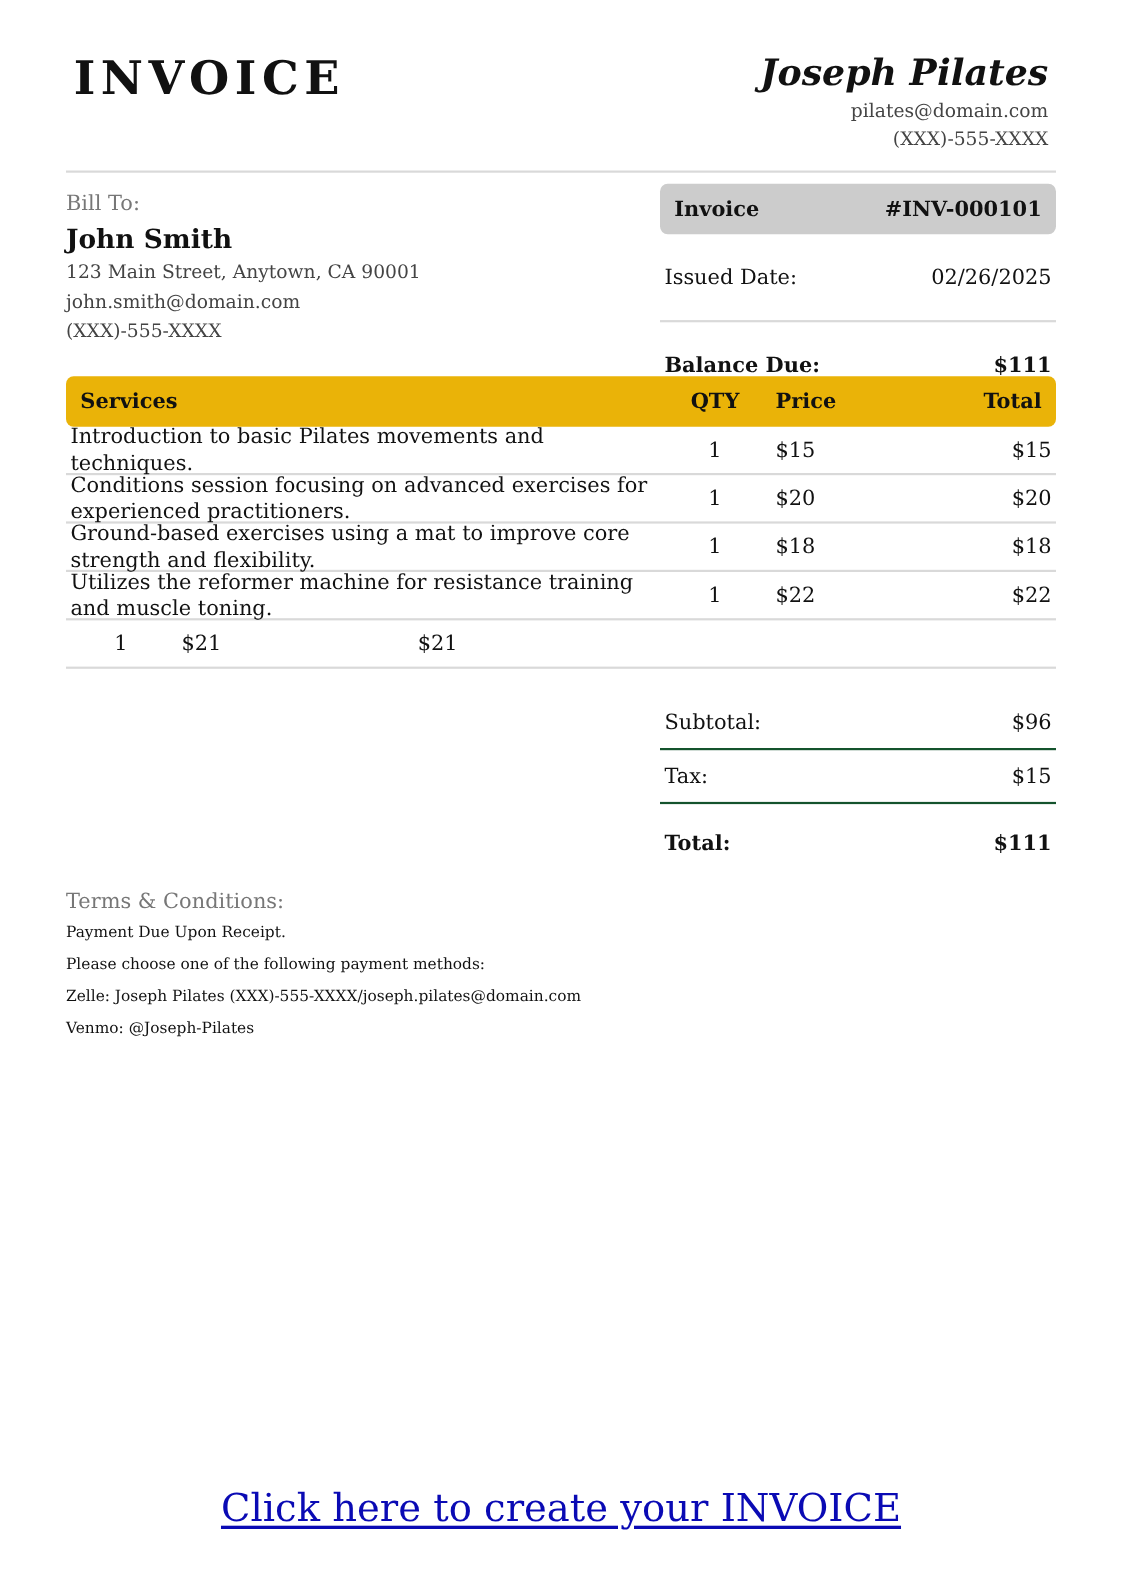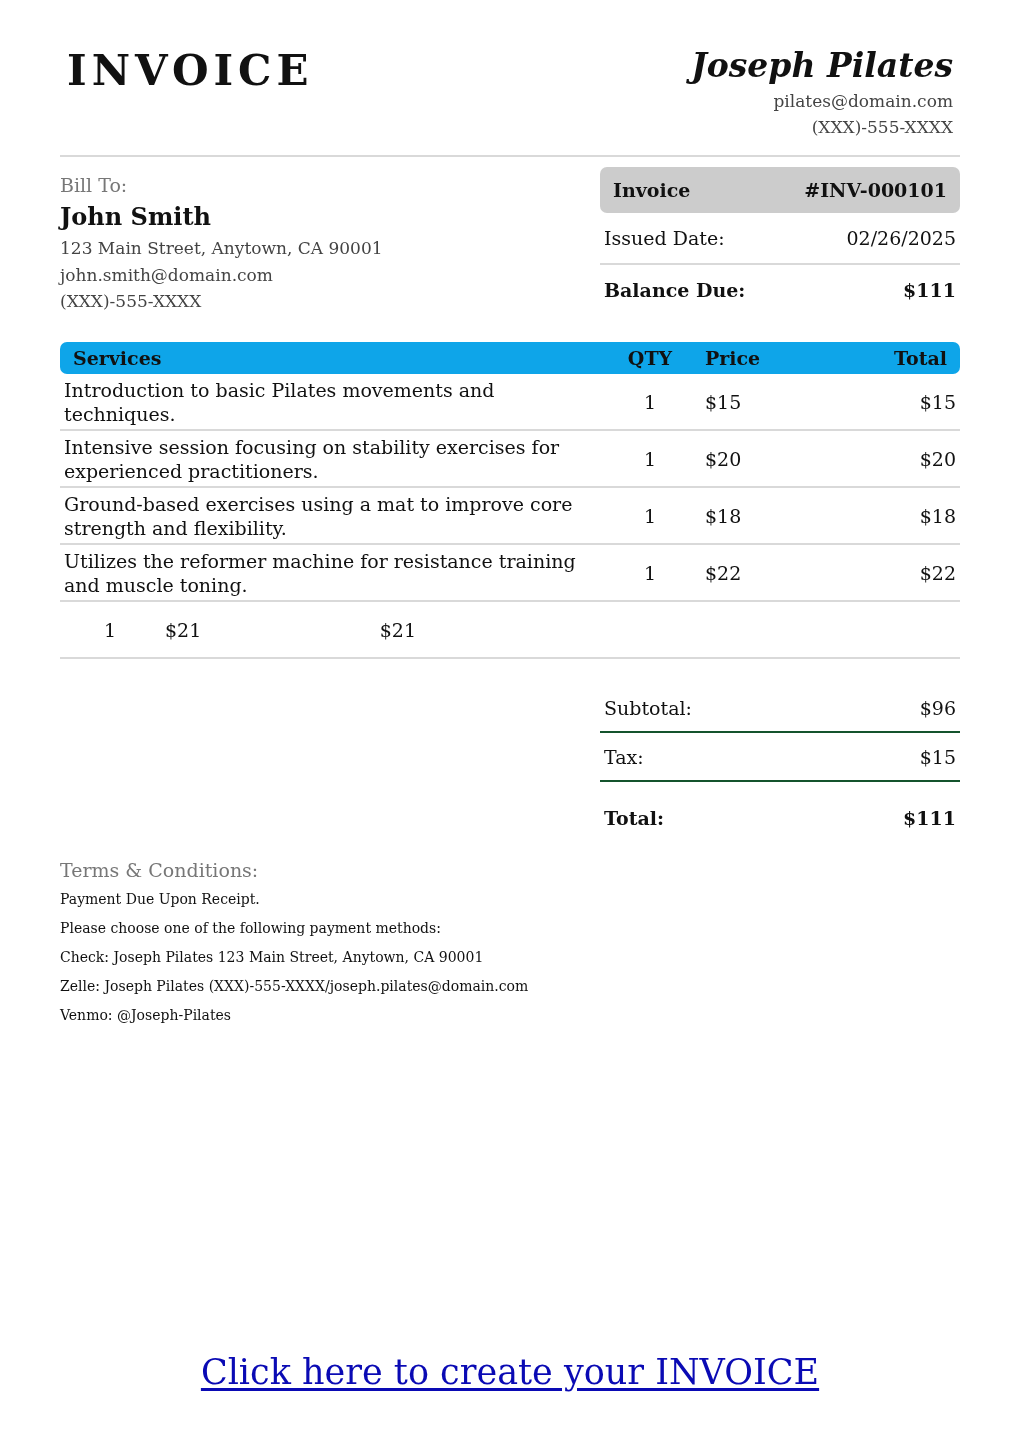--- a/index.html
+++ b/index.html
@@ -89,48 +89,48 @@
       align-items: center;
       padding: 0 13px;
       font-weight: bold;
       font-size: 19px;
     }
     .meta-row {
       display: flex;
       justify-content: space-between;
       align-items: center;
       height: 46px;
-      padding: 2px 4px;
+      padding: 16px 4px;
       font-size: 19px;
     }
     .meta-row.bordered { border-bottom: 2px solid #d9d9d9; }
     .meta-row.bold { font-weight: bold; }
 
     
     .services {
       width: 900px;
       border-collapse: collapse;
     }
     .svc-head {
-      background: #0ea5e9;
+      background: #eab308;
       border-radius: 7px;
-      height: 32px;
+      height: 46px;
       display: flex;
       align-items: center;
       font-weight: bold;
       font-size: 19px;
     }
     .col-desc { width: 540px; padding-left: 13px; box-sizing: border-box; }
     .col-qty  { width: 100px; text-align: center; }
     .col-price{ width: 110px; padding-left: 5px; box-sizing: border-box; }
     .col-total{ width: 150px; text-align: right; padding-right: 13px; box-sizing: border-box; }
     .svc-row {
       display: flex;
       align-items: center;
-      height: 57px;
+      height: 44px;
       border-bottom: 2px solid #d9d9d9;
       font-size: 19px;
       box-sizing: border-box;
     }
     .svc-row .col-desc { padding-left: 4px; line-height: 24px; }
     .svc-row .col-total { padding-right: 4px; }
 
     
     .totals {
       position: relative;
@@ -225,21 +225,21 @@
       <div class="col-total">Total</div>
     </div>
 
     <div class="svc-row">
       <div class="col-desc">Introduction to basic Pilates movements and techniques.</div>
       <div class="col-qty">1</div>
       <div class="col-price">$15</div>
       <div class="col-total">$15</div>
     </div>
     <div class="svc-row">
-      <div class="col-desc">Intensive session focusing on stability exercises for experienced practitioners.</div>
+      <div class="col-desc">Conditions session focusing on advanced exercises for experienced practitioners.</div>
       <div class="col-qty">1</div>
       <div class="col-price">$20</div>
       <div class="col-total">$20</div>
     </div>
     <div class="svc-row">
       <div class="col-desc">Ground-based exercises using a mat to improve core strength and flexibility.</div>
       <div class="col-qty">1</div>
       <div class="col-price">$18</div>
       <div class="col-total">$18</div>
     </div>
@@ -268,21 +268,20 @@
     <div class="tot-row bold">
       <span>Total:</span>
       <span>$111</span>
     </div>
   </div>
 
   <div class="terms">
     <div class="terms-label">Terms &amp; Conditions:</div>
     <div class="terms-line">Payment Due Upon Receipt.</div>
     <div class="terms-line">Please choose one of the following payment methods:</div>
-    <div class="terms-line">Check: Joseph Pilates 123 Main Street, Anytown, CA 90001</div>
     <div class="terms-line">Zelle: Joseph Pilates (XXX)-555-XXXX/joseph.pilates@domain.com</div>
     <div class="terms-line">Venmo: @Joseph-Pilates</div>
   </div>
 </div>
 
 <div class="cta">
   <a href="#">Click here to create your INVOICE</a>
 </div>
 
 </body></html>

